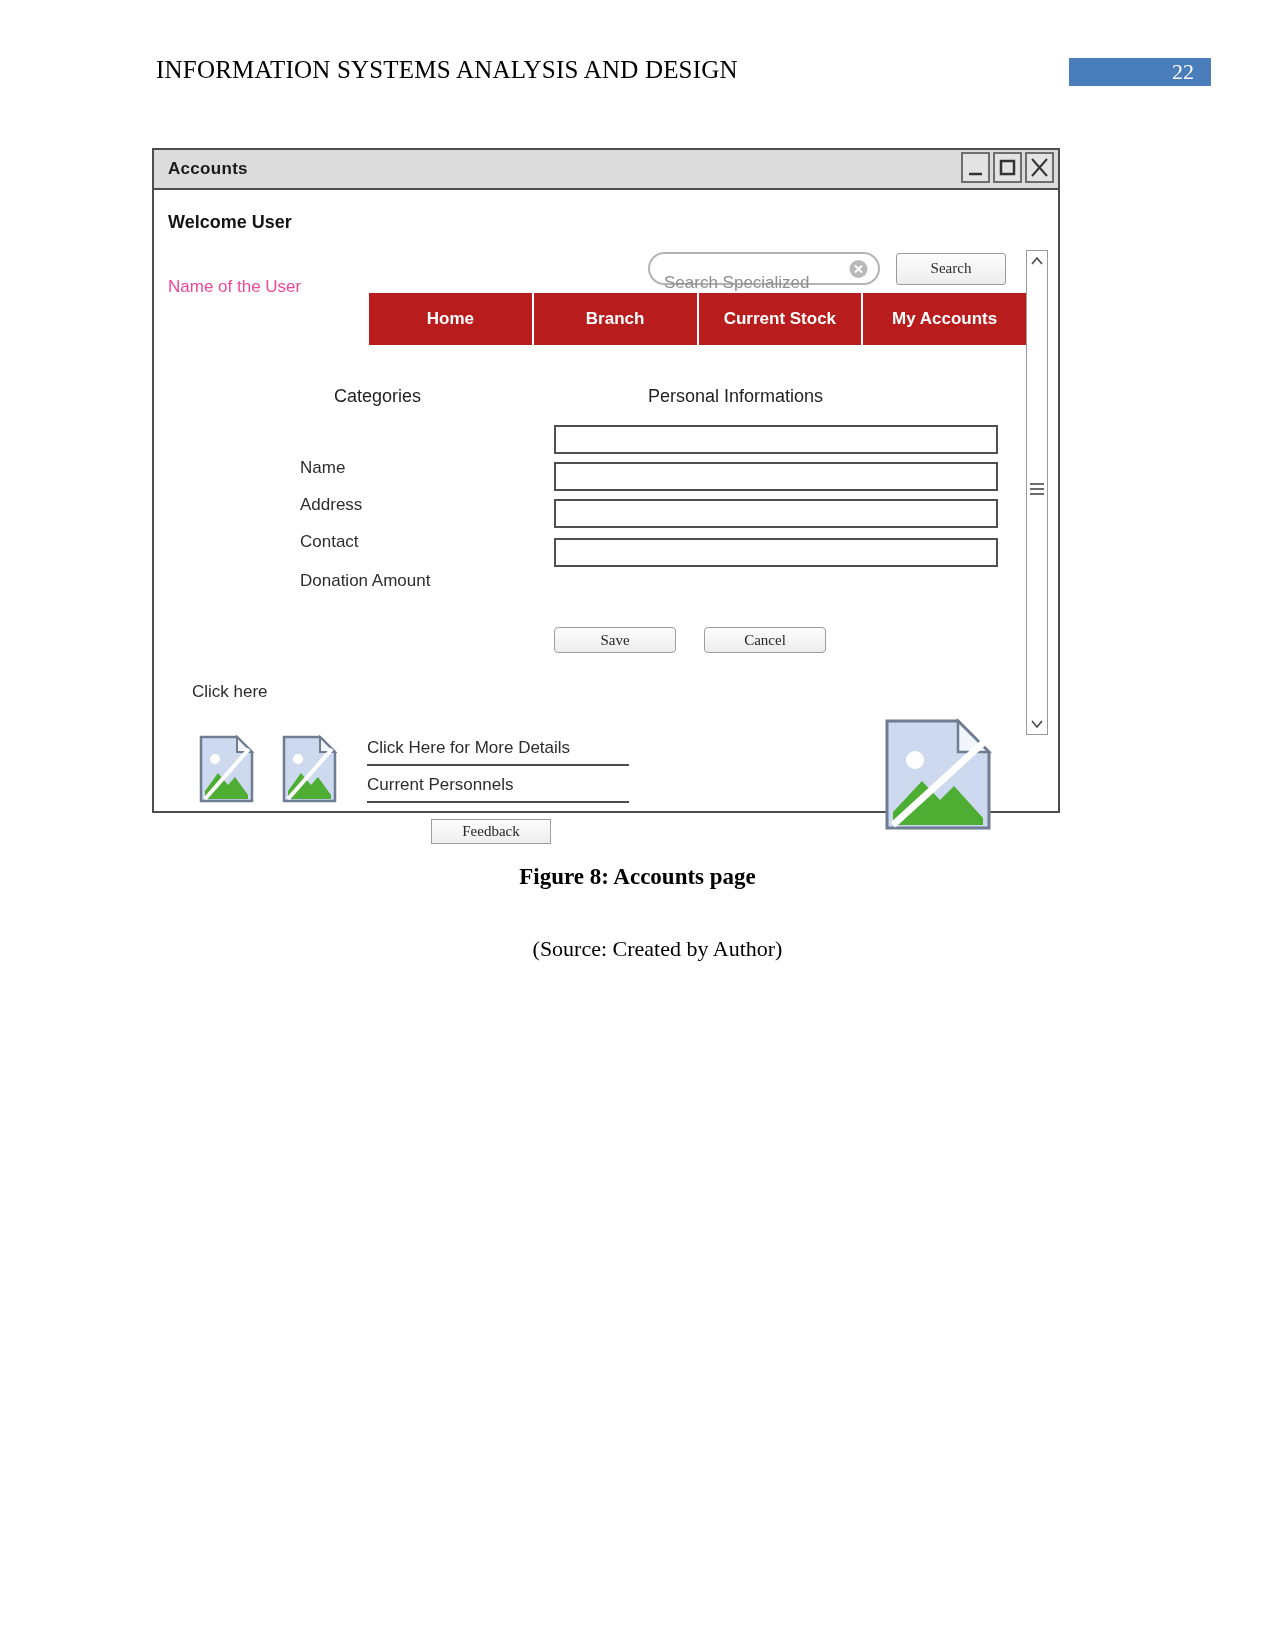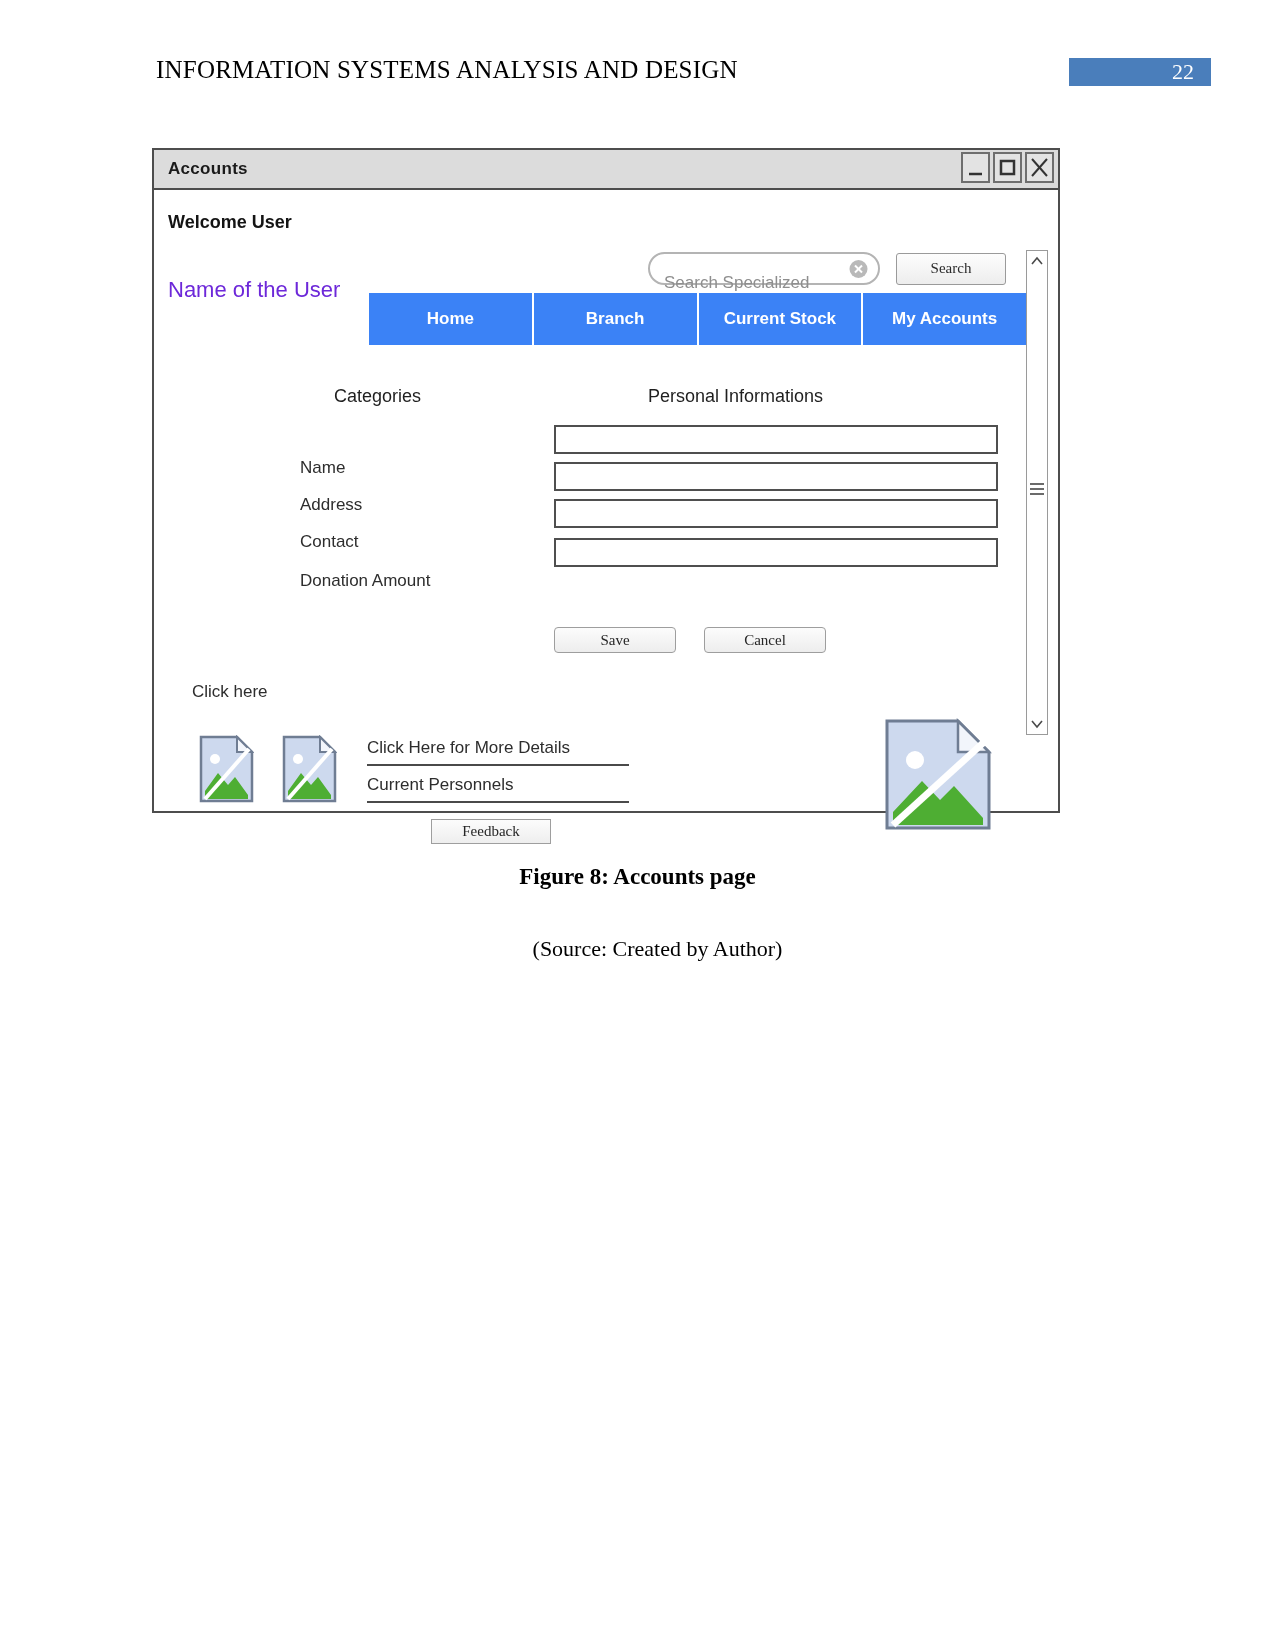--- a/index.html
+++ b/index.html
@@ -104,22 +104,22 @@
     left: 14px;
     top: 22px;
     font-size: 18px;
     font-weight: 700;
     color: #141414;
   }
   .name-of-user {
     position: absolute;
     left: 14px;
     top: 87px;
-    font-size: 22px;
-    color: #6d28d9;
+    font-size: 17px;
+    color: #ec4899;
   }
 
   .search-wrap {
     position: absolute;
     left: 494px;
     top: 62px;
     display: flex;
     align-items: center;
     gap: 16px;
   }
@@ -162,21 +162,21 @@
   }
 
   
   .navbar {
     position: absolute;
     left: 215px;
     top: 103px;
     width: 657px;
     height: 52px;
     display: flex;
-    background: #3b82f6;
+    background: #b91c1c;
   }
   .nav-tab {
     flex: 1;
     display: flex;
     align-items: center;
     justify-content: center;
     color: #ffffff;
     font-size: 17px;
     font-weight: 700;
     border-right: 2px solid #ffffff;

